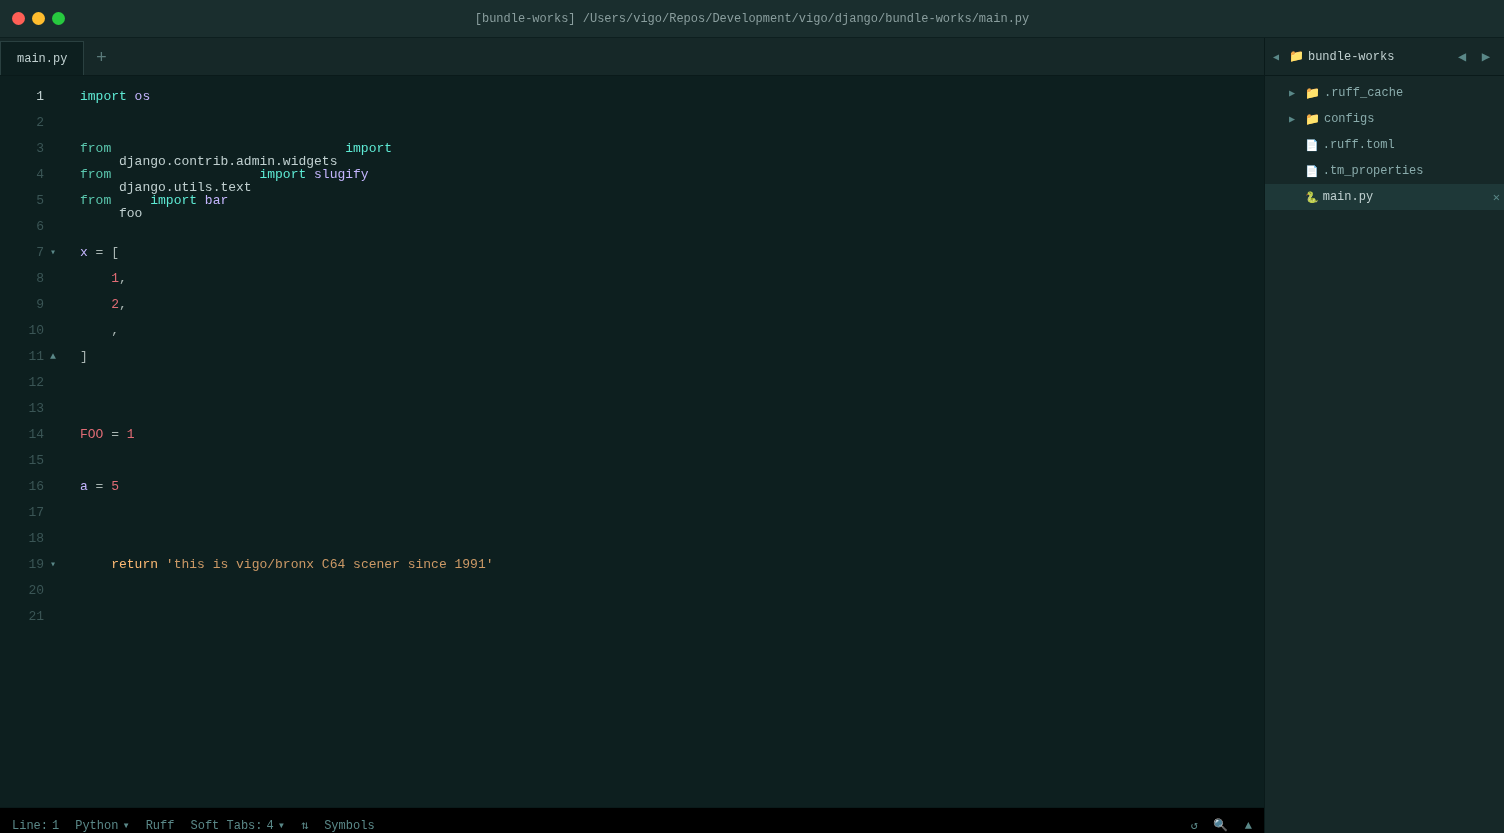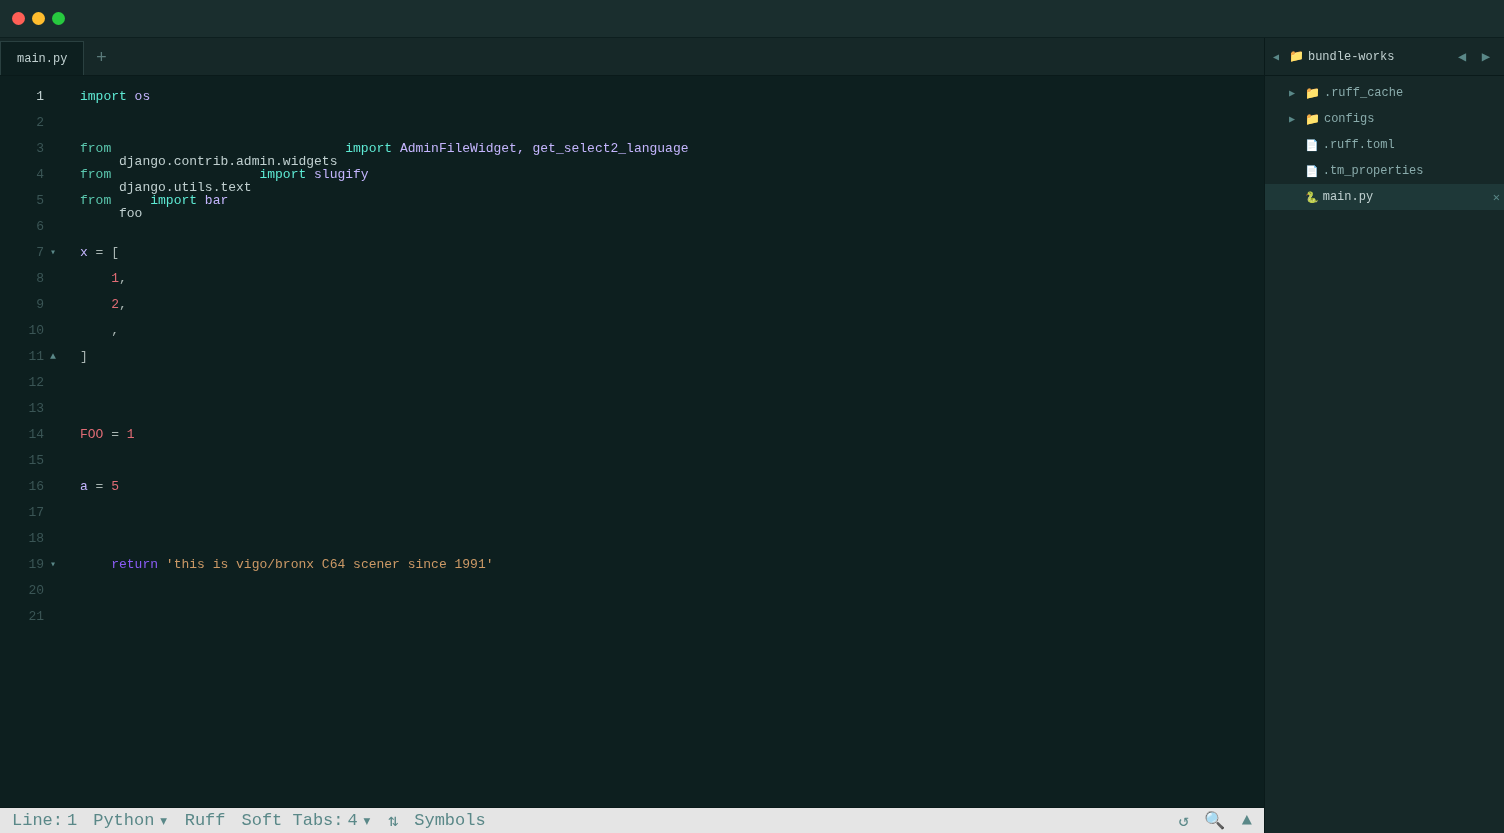--- a/index.html
+++ b/index.html
@@ -148,38 +148,38 @@
       display: flex;
       align-items: center;
       padding-left: 8px;
       white-space: pre;
     }
 
     
     .kw-import { color: #5eead4; }
     .kw-from { color: #5bc8af; }
     .kw-def { color: #5bc8af; }
-    .kw-return { color: #8b5cf6; }
+    .kw-return { color: #fdba74; }
     .identifier { color: #c4b5fd; }
     .module { color: #c0d0d0; margin-top: 25px; }
     .string { color: #cc9966; }
     .number { color: #e06c75; }
     .var-red { color: #e06c75; }
     .punctuation { color: #a8b5b2; }
     .func-name { color: #56b6c2; }
     .param { color: #c0d0d0; }
 
     
     .status-bar {
       height: 26px;
-      background: #e5e5e5;
-      display: flex;
-      align-items: center;
+      background: #000000;
+      display: flex;
+      align-items: flex-end;
       padding: 0 12px;
-      font-size: 17px;
+      font-size: 12px;
       color: #5a8888;
       flex-shrink: 0;
       border-top: 1px solid #0a1a1a;
       gap: 16px;
     }
     .status-item {
       display: flex;
       align-items: center;
       gap: 4px;
     }
@@ -274,20 +274,21 @@
   </style>
 </head>
 <body>
 
 <div class="title-bar">
   <div class="title-bar-controls">
     <button class="window-btn btn-close"></button>
     <button class="window-btn btn-minimize"></button>
     <button class="window-btn btn-maximize"></button>
   </div>
+  <span class="title-text">[bundle-works]  /Users/vigo/Repos/Development/vigo/django/bundle-works/main.py</span>
 </div>
 
 <div class="main-content">
   <div class="editor-area">
     <div class="tab-bar">
       <div class="tab">
         <span>main.py</span>
       </div>
       <div class="tab-add">+</div>
     </div>
@@ -312,21 +313,21 @@
           <div class="line-num">16</div>
           <div class="line-num">17</div>
           <div class="line-num">18</div>
           <div class="line-num">19<span class="fold-indicator">▾</span></div>
           <div class="line-num">20</div>
           <div class="line-num">21</div>
         </div>
       <div class="code-content" id="code-content-container">
           <div class="code-line"><span class="kw-import">import</span><span class="identifier"> os</span></div>
           <div class="code-line">&nbsp;</div>
-          <div class="code-line"><span class="kw-from">from</span><span class="module"> django.contrib.admin.widgets </span><span class="kw-import">import</span><span class="identifier"> AdminFileWidget, get_select2_language</span></div>
+          <div class="code-line"><span class="kw-from">from</span><span class="module"> django.contrib.admin.widgets </span><span class="kw-import">import</span></div>
           <div class="code-line"><span class="kw-from">from</span><span class="module"> django.utils.text </span><span class="kw-import">import</span><span class="identifier"> slugify</span></div>
           <div class="code-line"><span class="kw-from">from</span><span class="module"> foo </span><span class="kw-import">import</span><span class="identifier"> bar</span></div>
           <div class="code-line">&nbsp;</div>
           <div class="code-line"><span class="identifier">x</span><span class="punctuation"> = [</span></div>
           <div class="code-line"><span>    </span><span class="number">1</span><span class="punctuation">,</span></div>
           <div class="code-line"><span>    </span><span class="number">2</span><span class="punctuation">,</span></div>
           <div class="code-line"><span>    </span><span class="punctuation">,</span></div>
           <div class="code-line"><span class="punctuation">]</span></div>
           <div class="code-line">&nbsp;</div>
           <div class="code-line">&nbsp;</div>

